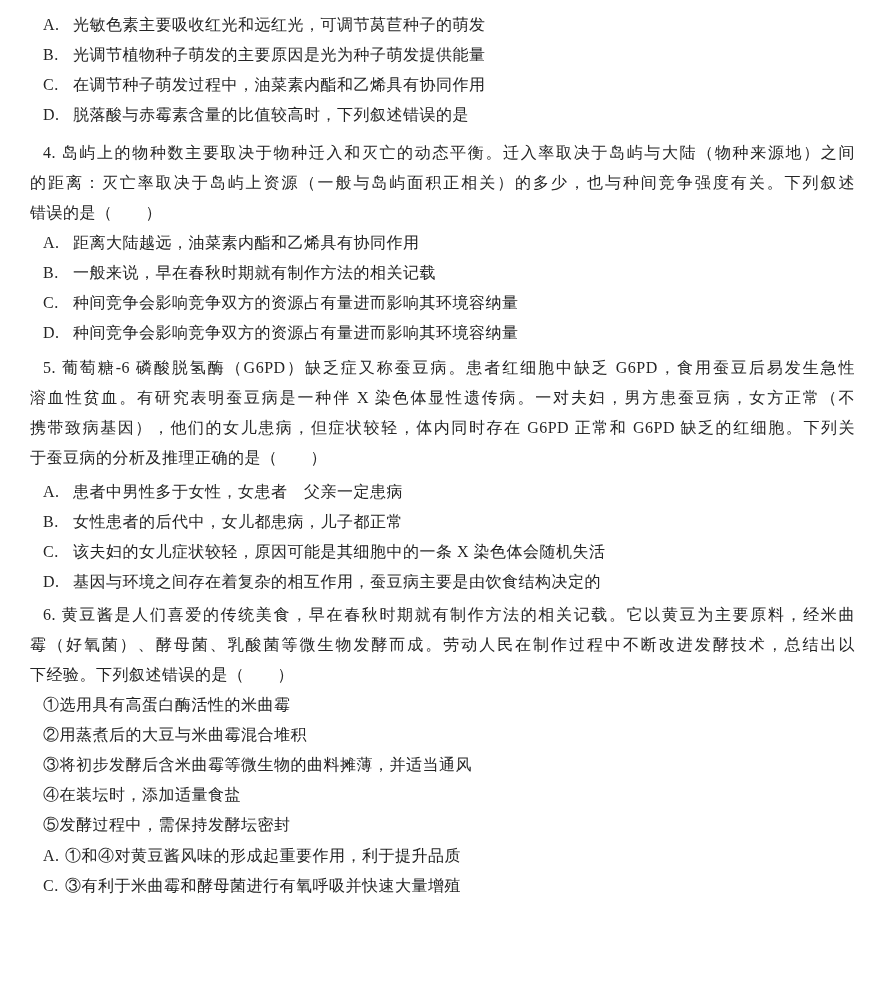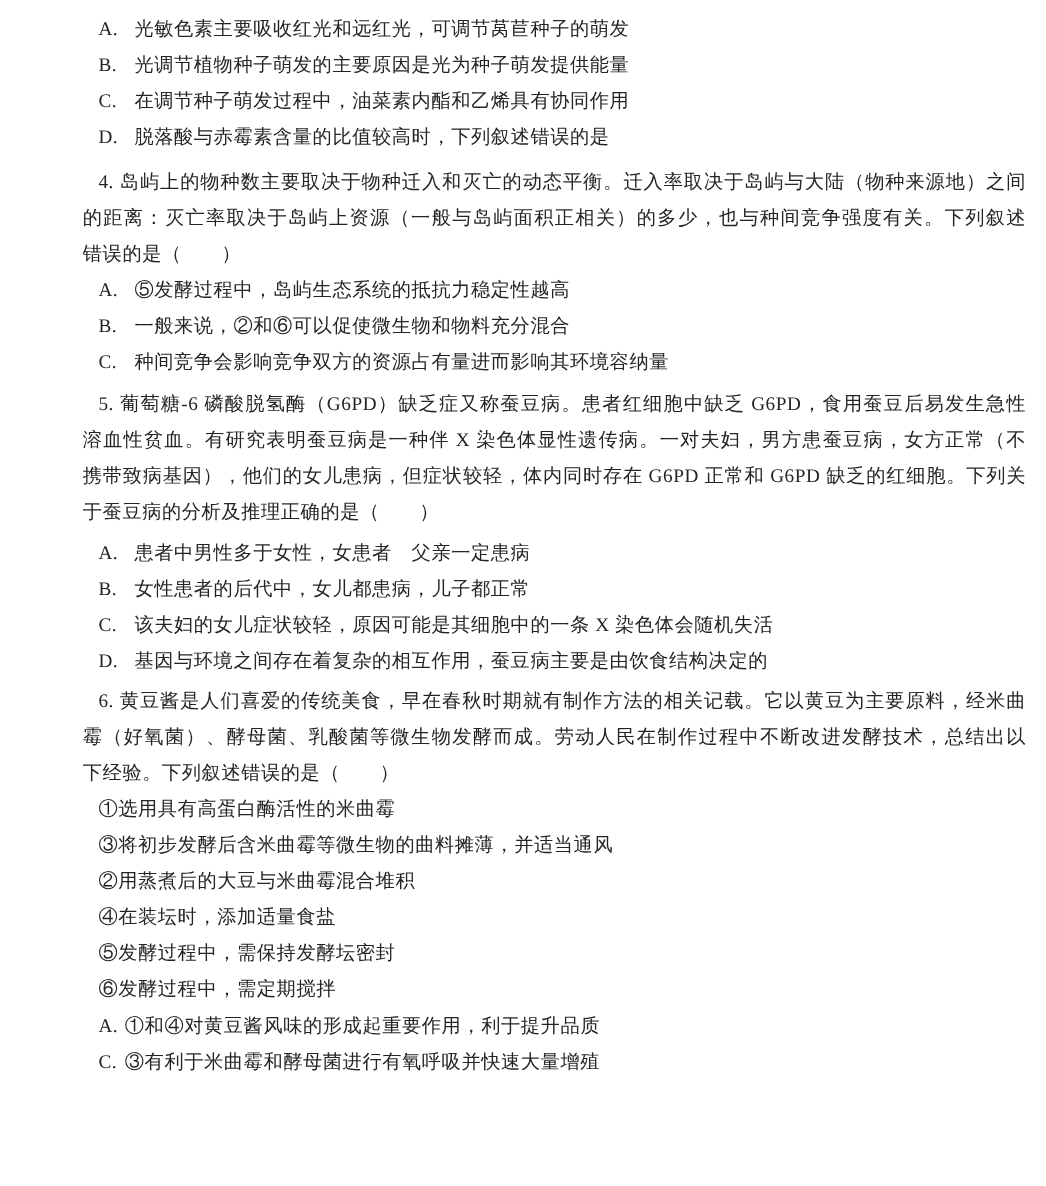--- a/index.html
+++ b/index.html
@@ -9,21 +9,21 @@
   }
   body {
     width: 872px;
     height: 988px;
     overflow: hidden;
   }
   .page {
     box-sizing: border-box;
     width: 872px;
     height: 988px;
-    padding: 10px 17px 0 69px;
+    padding: 10px 17px 0 30px;
     background: #ffffff;
     color: #242424;
     font-family: "Liberation Serif", "DejaVu Serif", serif;
     font-size: 16px;
   }
   .line {
     height: 30px;
     line-height: 30px;
     white-space: nowrap;
     letter-spacing: 0.5px;
@@ -67,27 +67,30 @@
   </section>
 
   <section>
     <div class="mt8">
       <div class="line full indent">4. 岛屿上的物种数主要取决于物种迁入和灭亡的动态平衡。迁入率取决于岛屿与大陆（物种来源地）之间</div>
       <div class="line full">的距离：灭亡率取决于岛屿上资源（一般与岛屿面积正相关）的多少，也与种间竞争强度有关。下列叙述</div>
       <div class="line">错误的是（　　）</div>
     </div>
     <div>
       <div class="line indent">
-        <span class="opt-label">A.</span><span>⑤发酵过程中，岛屿生态系统的抵抗力稳定性越高</span>
+        <span class="opt-label">A.</span><span>距离大陆越远，油菜素内酯和乙烯具有协同作用</span>
       </div>
       <div class="line indent">
-        <span class="opt-label">B.</span><span>一般来说，②和⑥可以促使微生物和物料充分混合</span>
+        <span class="opt-label">B.</span><span>一般来说，早在春秋时期就有制作方法的相关记载</span>
       </div>
       <div class="line indent">
         <span class="opt-label">C.</span><span>种间竞争会影响竞争双方的资源占有量进而影响其环境容纳量</span>
+      </div>
+      <div class="line indent">
+        <span class="opt-label">D.</span><span>种间竞争会影响竞争双方的资源占有量进而影响其环境容纳量</span>
       </div>
     </div>
   </section>
 
   <section>
     <div class="mt5">
       <div class="line full indent">5. 葡萄糖-6 磷酸脱氢酶（G6PD）缺乏症又称蚕豆病。患者红细胞中缺乏 G6PD，食用蚕豆后易发生急性</div>
       <div class="line full">溶血性贫血。有研究表明蚕豆病是一种伴 X 染色体显性遗传病。一对夫妇，男方患蚕豆病，女方正常（不</div>
       <div class="line full">携带致病基因），他们的女儿患病，但症状较轻，体内同时存在 G6PD 正常和 G6PD 缺乏的红细胞。下列关</div>
       <div class="line">于蚕豆病的分析及推理正确的是（　　）</div>
@@ -109,25 +112,24 @@
   </section>
 
   <section>
     <div class="mt3">
       <div class="line full indent">6. 黄豆酱是人们喜爱的传统美食，早在春秋时期就有制作方法的相关记载。它以黄豆为主要原料，经米曲</div>
       <div class="line full">霉（好氧菌）、酵母菌、乳酸菌等微生物发酵而成。劳动人民在制作过程中不断改进发酵技术，总结出以</div>
       <div class="line">下经验。下列叙述错误的是（　　）</div>
     </div>
     <div>
       <div class="line indent">①选用具有高蛋白酶活性的米曲霉</div>
+      <div class="line indent">②用蒸煮后的大豆与米曲霉混合堆积</div>
       <div class="line indent">③将初步发酵后含米曲霉等微生物的曲料摊薄，并适当通风</div>
-      <div class="line indent">②用蒸煮后的大豆与米曲霉混合堆积</div>
       <div class="line indent">④在装坛时，添加适量食盐</div>
       <div class="line indent">⑤发酵过程中，需保持发酵坛密封</div>
-      <div class="line indent">⑥发酵过程中，需定期搅拌</div>
     </div>
     <div class="mt1 tight">
       <div class="line indent">
         <span class="opt-label">A.</span><span>①和④对黄豆酱风味的形成起重要作用，利于提升品质</span>
       </div>
       <div class="line indent">
         <span class="opt-label">C.</span><span>③有利于米曲霉和酵母菌进行有氧呼吸并快速大量增殖</span>
       </div>
     </div>
   </section>

